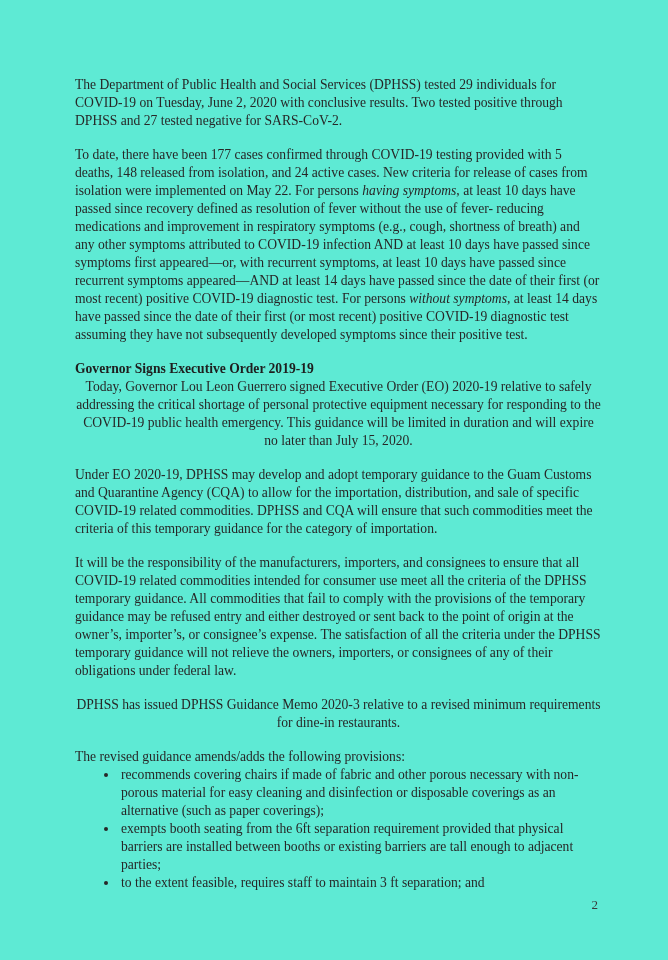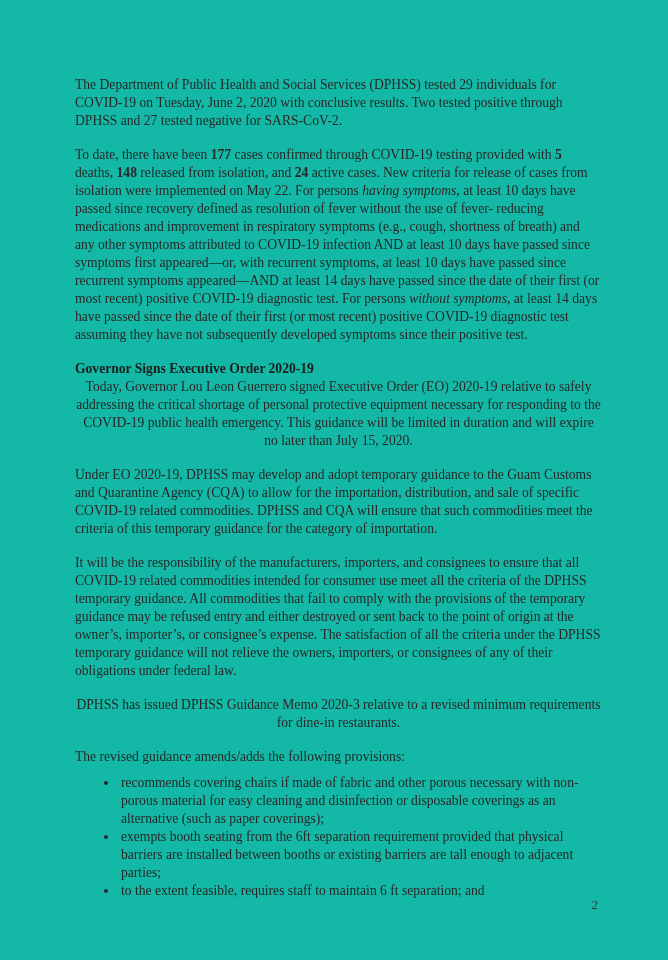--- a/index.html
+++ b/index.html
@@ -4,21 +4,21 @@
 <style>
   html, body {
     margin: 0;
     padding: 0;
     background: #ffffff;
   }
   .page {
     position: relative;
     width: 668px;
     height: 960px;
-    background: #14b8a6;
+    background: #5eead4;
     overflow: hidden;
     font-family: "Liberation Serif", serif;
     color: #272727;
   }
   .doc {
     position: absolute;
     left: 75px;
     top: 76px;
     width: 527px;
     font-size: 13.6px;
@@ -33,66 +33,66 @@
     font-size: 13.6px;
     line-height: 18px;
     font-weight: bold;
     color: #1e1e1e;
   }
   .doc p.after-heading {
     margin-top: 0;
     text-align: center;
   }
   .doc p.lead {
-    margin-bottom: 8px;
+    margin-bottom: 0;
   }
   ul.provisions {
     margin: 0;
     padding: 0 0 0 44px;
     list-style: disc;
   }
   ul.provisions li {
     margin: 0;
     padding-left: 2px;
   }
-  .rich b { font-weight: bold; }
+  .rich b { font-weight: normal; }
   .rich i { font-style: italic; }
   .page-number {
     position: absolute;
     top: 897px;
     right: 70px;
     font-size: 13px;
     color: #3a3a3a;
   }
 </style>
 </head>
 <body>
 
 <div class="page">
   <div class="doc">
 
     <p>The Department of Public Health and Social Services (DPHSS) tested 29 individuals for COVID-19 on Tuesday, June 2, 2020 with conclusive results. Two tested positive through DPHSS and 27 tested negative for SARS-CoV-2.</p>
 
     <p class="rich"><span>To date, there have been </span><b>177</b><span> cases confirmed through COVID-19 testing provided with </span><b>5</b><span> deaths, </span><b>148</b><span> released from isolation, and </span><b>24</b><span> active cases. New criteria for release of cases from isolation were implemented on May 22. For persons </span><i>having symptoms</i><span>, at least 10 days have passed since recovery defined as resolution of fever without the use of fever- reducing medications and improvement in respiratory symptoms (e.g., cough, shortness of breath) and any other symptoms attributed to COVID-19 infection AND at least 10 days have passed since symptoms first appeared—or, with recurrent symptoms, at least 10 days have passed since recurrent symptoms appeared—AND at least 14 days have passed since the date of their first (or most recent) positive COVID-19 diagnostic test. For persons </span><i>without symptoms</i><span>, at least 14 days have passed since the date of their first (or most recent) positive COVID-19 diagnostic test assuming they have not subsequently developed symptoms since their positive test.</span></p>
 
-    <h3>Governor Signs Executive Order 2020-19</h3>
+    <h3>Governor Signs Executive Order 2019-19</h3>
 
     <p class="after-heading">Today, Governor Lou Leon Guerrero signed Executive Order (EO) 2020-19 relative to safely addressing the critical shortage of personal protective equipment necessary for responding to the COVID-19 public health emergency. This guidance will be limited in duration and will expire no later than July 15, 2020.</p>
 
     <p>Under EO 2020-19, DPHSS may develop and adopt temporary guidance to the Guam Customs and Quarantine Agency (CQA) to allow for the importation, distribution, and sale of specific COVID-19 related commodities. DPHSS and CQA will ensure that such commodities meet the criteria of this temporary guidance for the category of importation.</p>
 
     <p>It will be the responsibility of the manufacturers, importers, and consignees to ensure that all COVID-19 related commodities intended for consumer use meet all the criteria of the DPHSS temporary guidance. All commodities that fail to comply with the provisions of the temporary guidance may be refused entry and either destroyed or sent back to the point of origin at the owner’s, importer’s, or consignee’s expense. The satisfaction of all the criteria under the DPHSS temporary guidance will not relieve the owners, importers, or consignees of any of their obligations under federal law.</p>
 
 
     <p class="after-heading">DPHSS has issued DPHSS Guidance Memo 2020-3 relative to a revised minimum requirements for dine-in restaurants.</p>
 
     <p class="lead">The revised guidance amends/adds the following provisions:</p>
 
     <ul class="provisions">
       <li>recommends covering chairs if made of fabric and other porous necessary with non-porous material for easy cleaning and disinfection or disposable coverings as an alternative (such as paper coverings);</li>
       <li>exempts booth seating from the 6ft separation requirement provided that physical barriers are installed between booths or existing barriers are tall enough to adjacent parties;</li>
-      <li>to the extent feasible, requires staff to maintain 6 ft separation; and</li>
+      <li>to the extent feasible, requires staff to maintain 3 ft separation; and</li>
     </ul>
 
   </div>
 
   <div class="page-number">2</div>
 </div>
 
 </body></html>

